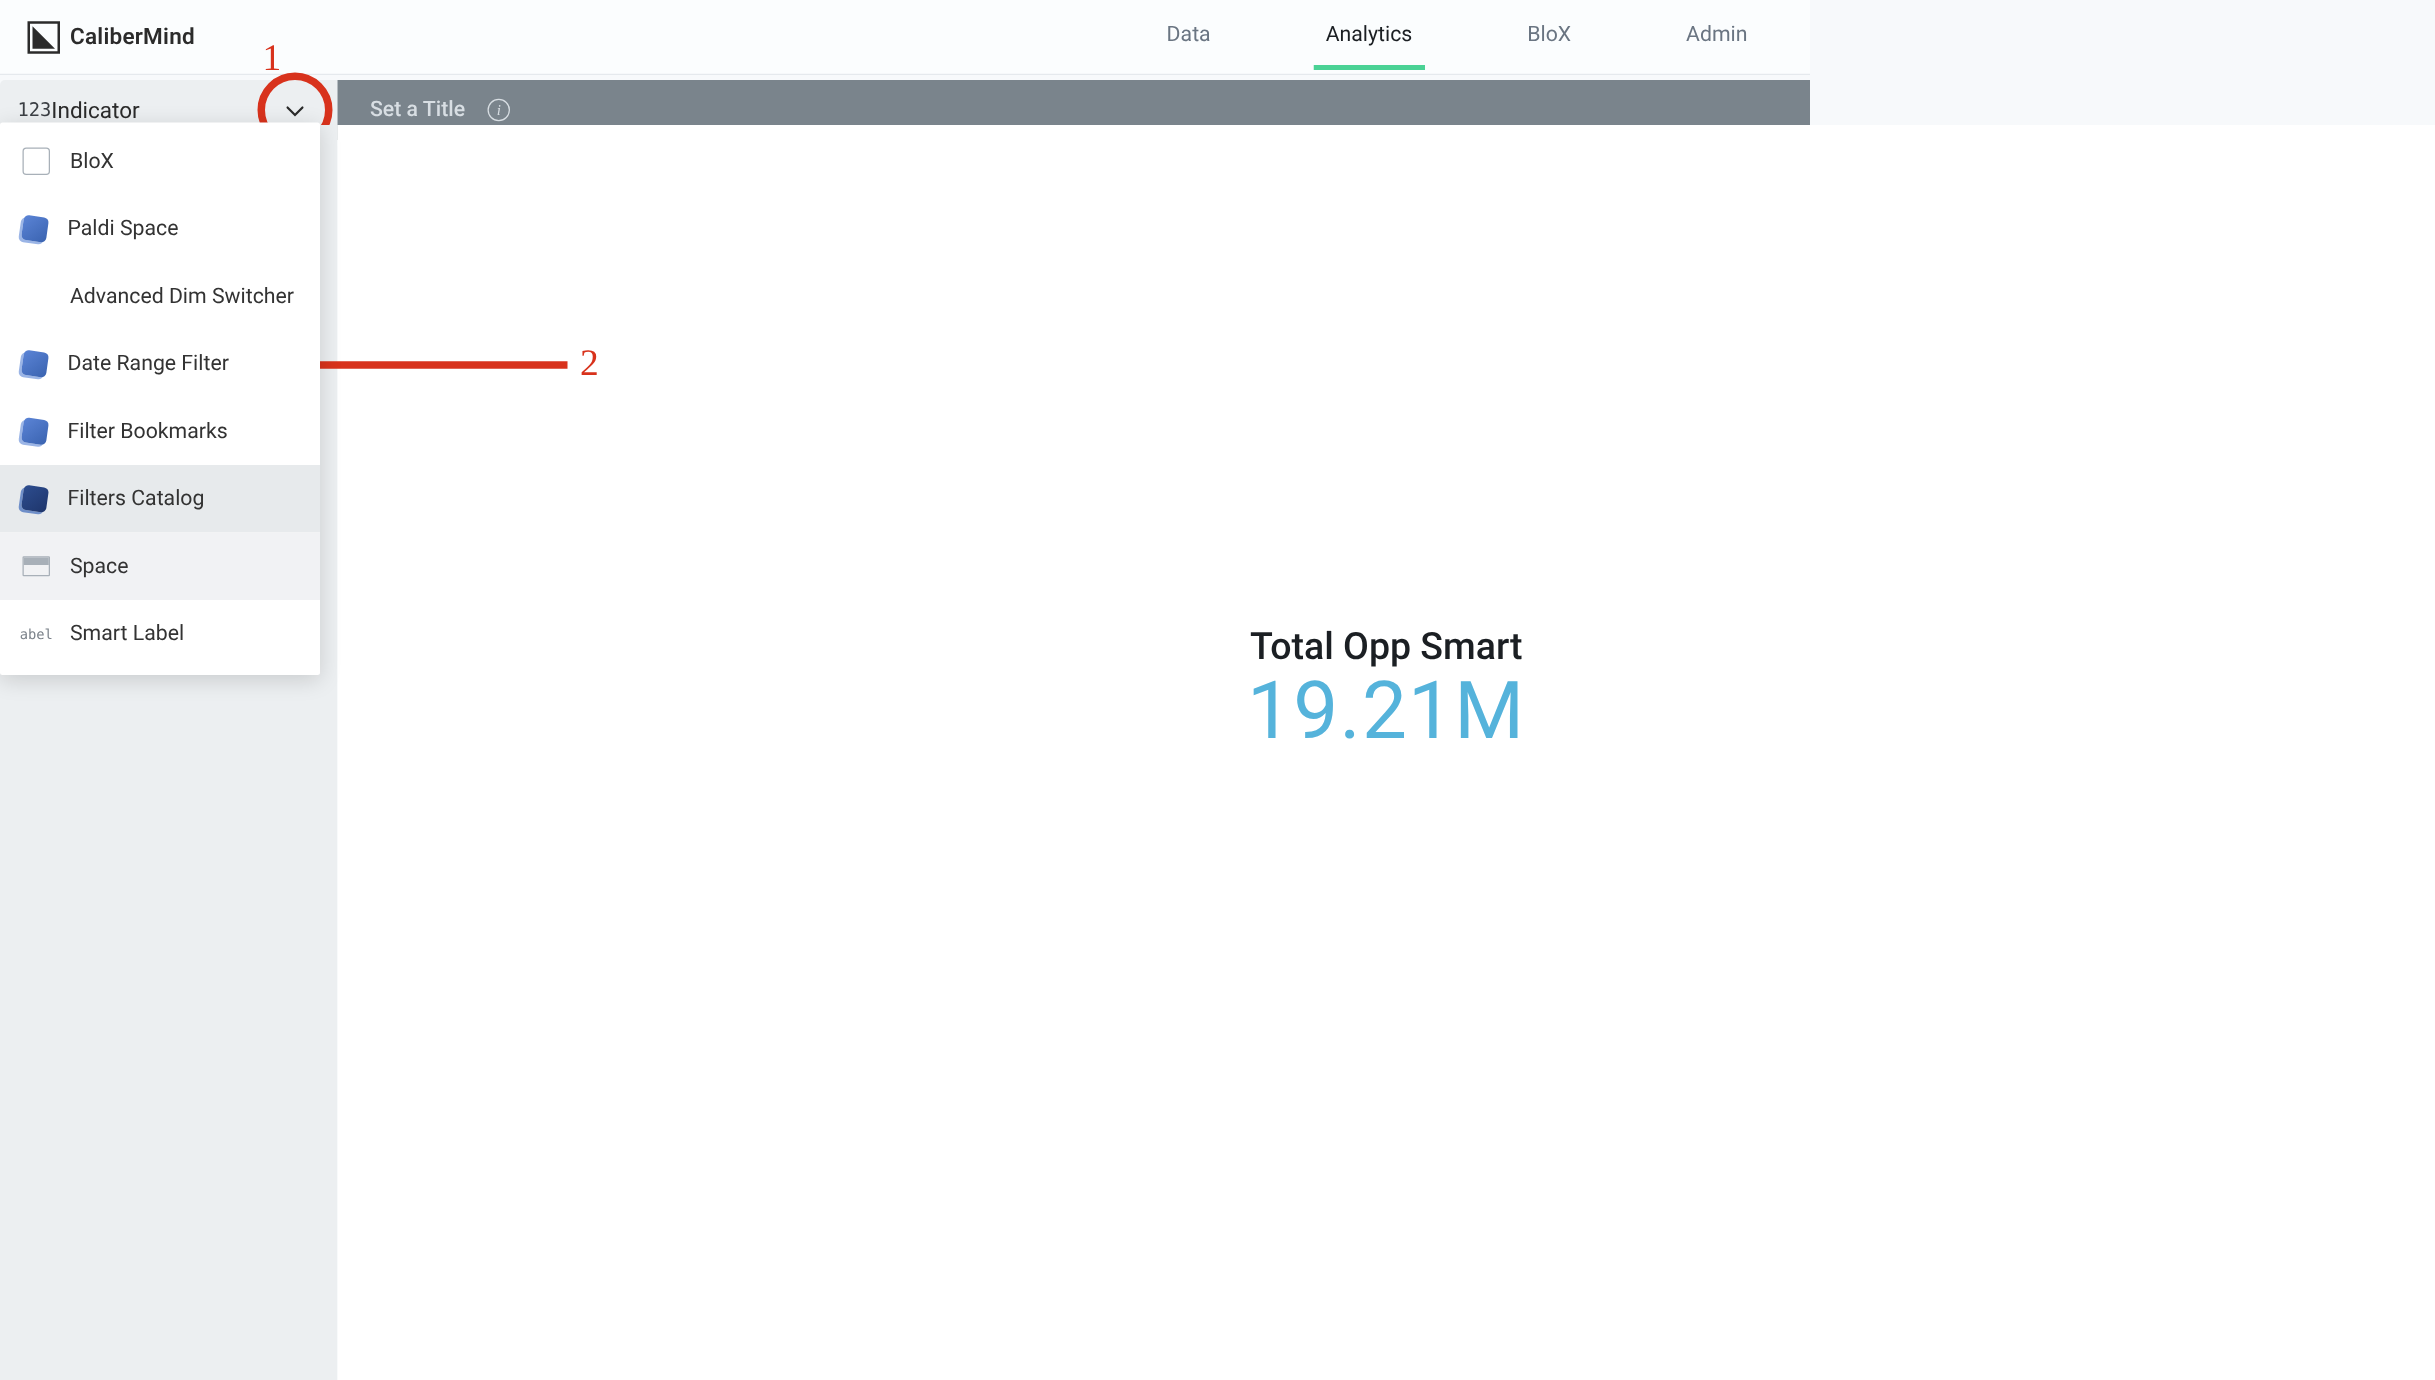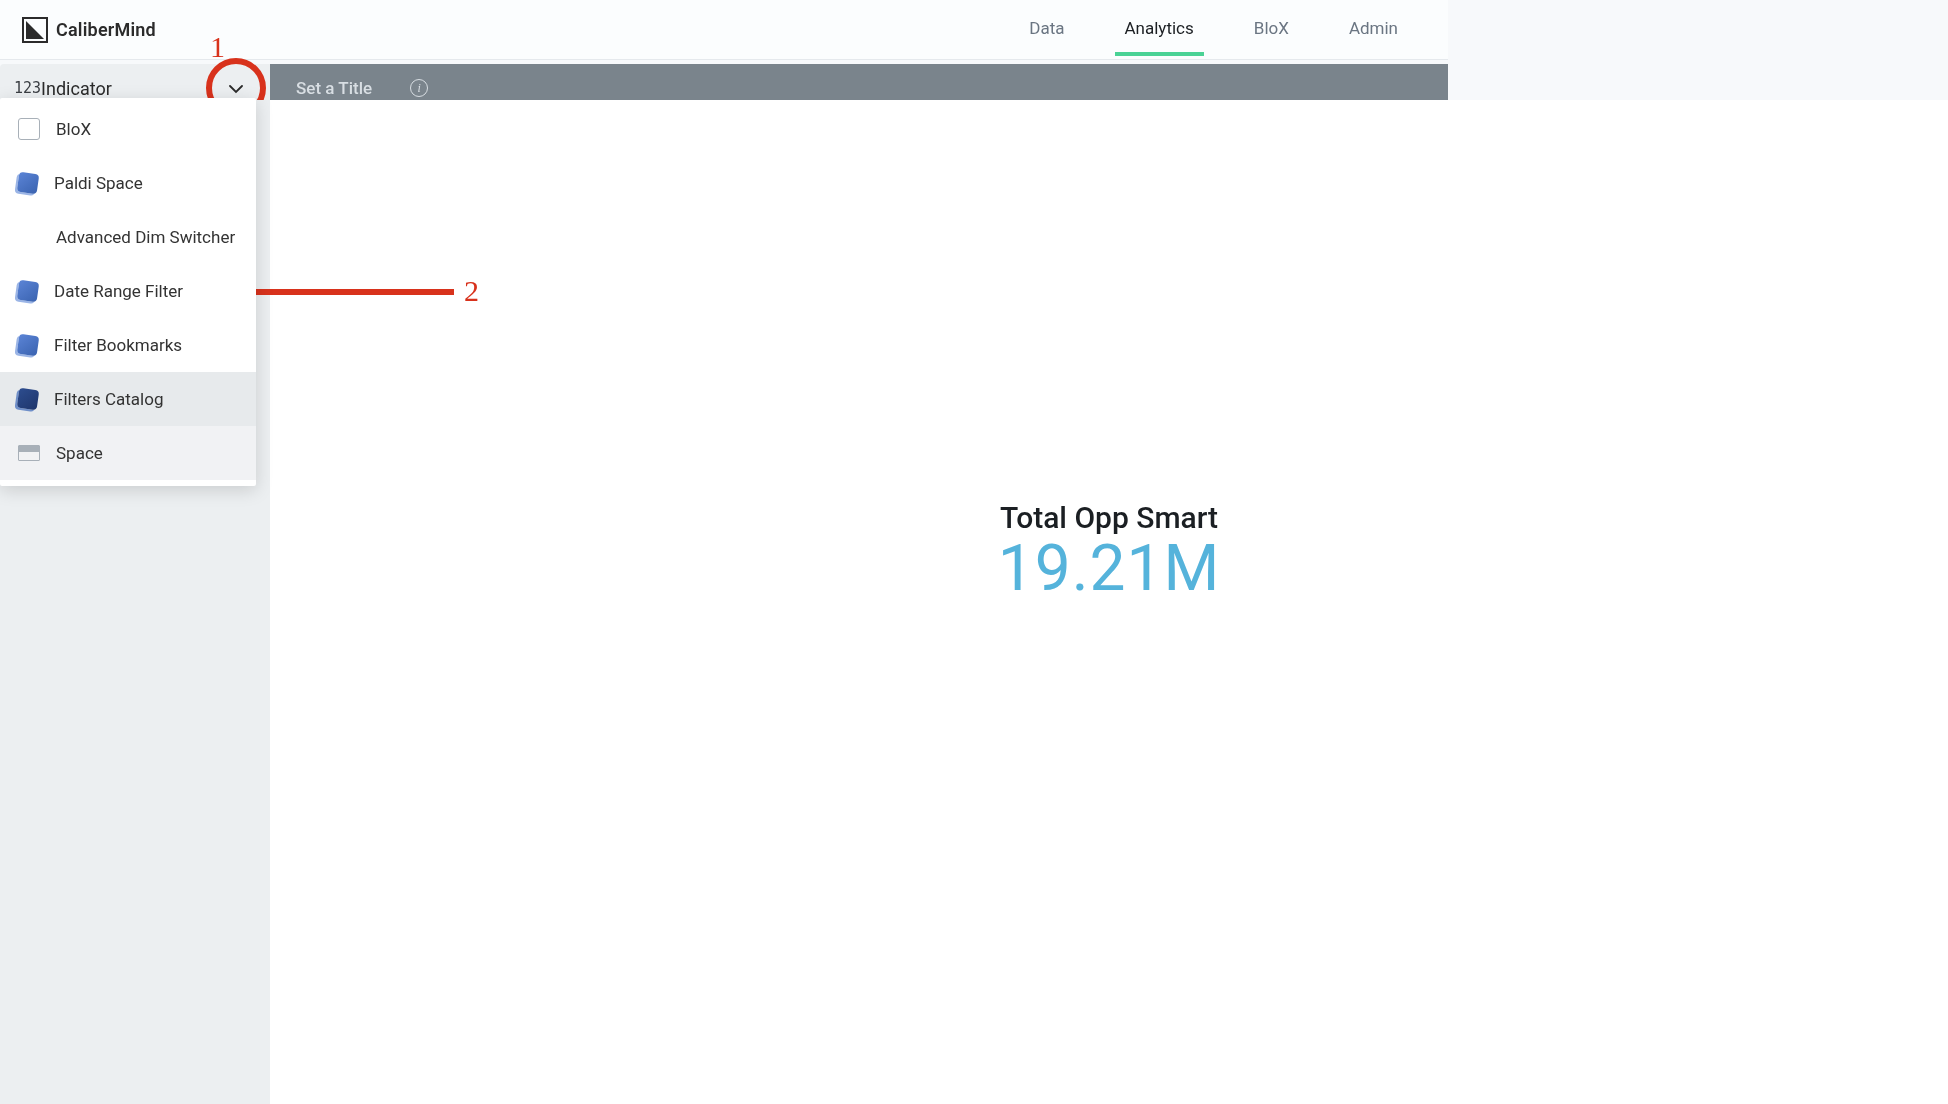--- a/index.html
+++ b/index.html
@@ -18,21 +18,21 @@
   }
   .brand {
     display: flex; align-items: center; gap: 8px;
   }
   .brand-mark {
     width: 26px; height: 26px; border: 2px solid #2b2b2b; position: relative; display:inline-block;
   }
   .brand-mark::before { content:""; position:absolute; top:2px; left:2px; width:0;height:0; border-style:solid; border-width:0 0 18px 18px; border-color:transparent transparent #2b2b2b transparent; transform: scaleX(-1);}
   .brand-text { font-weight:600; font-size:18px; color:#2b2b2b; letter-spacing:0.2px; }
 
-  .topnav { display:flex; align-items:center; gap:60px; padding-right:20px; }
+  .topnav { display:flex; align-items:center; gap:92px; padding-right:20px; }
   .topnav-item { font-size:17px; color:#6a7582; cursor:pointer; position:relative; padding-bottom:4px; line-height:44px; }
   .topnav-item.active { color:#1b1f23; }
   .topnav-item.active::after {
     content:""; position:absolute; left:-10px; right:-10px; bottom:-2px; height:4px; background:#4ad295;
   }
 
   
   .toolbar {
     margin-top:4px;
     height: 48px;
@@ -58,21 +58,21 @@
   .chevron-circle {
     position:absolute; left:50%; top:50%; transform:translate(-50%,-50%);
     width:60px; height:60px; border:6px solid #d8321c; border-radius:50%;
     pointer-events:none;
   }
   .chevron {
     font-size:16px; color:#333;
   }
 
   .toolbar-right {
-    flex:1; height:48px; background:#7a848c; display:flex; align-items:center; gap:38px; padding:0 26px;
+    flex:1; height:48px; background:#7a848c; display:flex; align-items:center; gap:18px; padding:0 26px;
   }
   .set-title { color:#d8dee3; font-size:17px; font-weight:500; }
   .info-icon {
     width:18px; height:18px; border:1.5px solid #d8dee3; border-radius:50%;
     display:inline-flex; align-items:center; justify-content:center;
     color:#d8dee3; font-size:12px; font-style: italic; font-family: serif;
   }
 
   
   .dropdown {
@@ -194,20 +194,24 @@
     <span class="dd-label">Filter Bookmarks</span>
   </div>
   <div class="dd-item selected">
     <span class="dd-icon dark"></span>
     <span class="dd-label">Filters Catalog</span>
   </div>
   <div class="dd-item highlight">
     <span class="dd-icon tabber"></span>
     <span class="dd-label">Space</span>
   </div>
+  <div class="dd-item">
+    <span class="dd-icon labeltxt">abel</span>
+    <span class="dd-label">Smart Label</span>
+  </div>
 </div>
 
 <div class="anno-num" style="left:210px; top:30px;">1</div>
 <div class="anno-num" style="left:464px; top:274px;">2</div>
 
 <svg class="anno-arrow" style="left:184px; top:278px;" width="274" height="30">
   <line x1="270" y1="14" x2="24" y2="14" stroke="#d8321c" stroke-width="6"></line>
   <polygon points="2,14 32,1 32,27" fill="#d8321c"></polygon>
 </svg>
 

